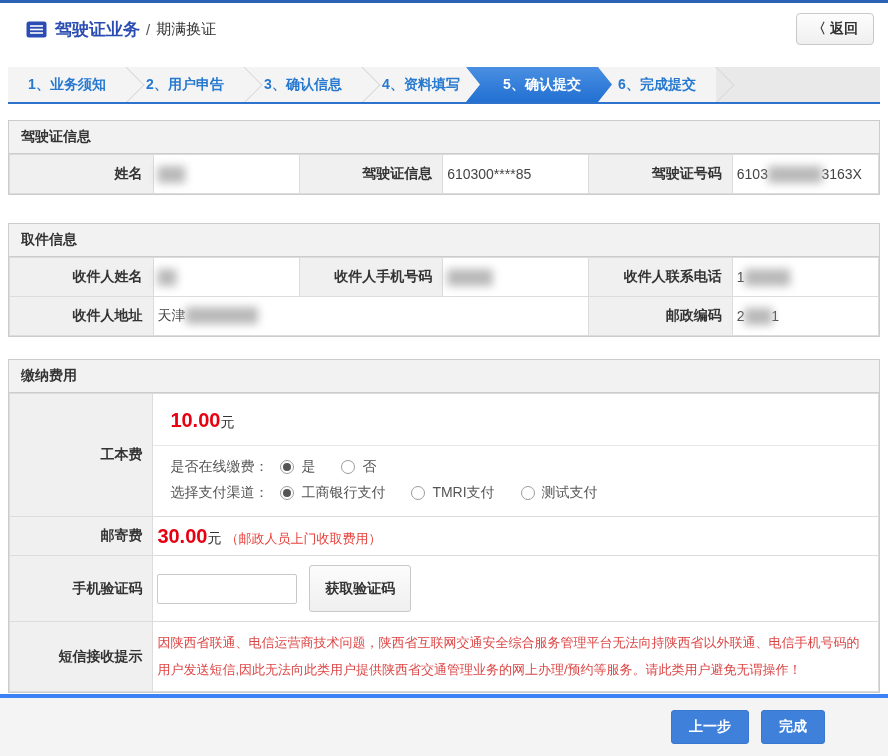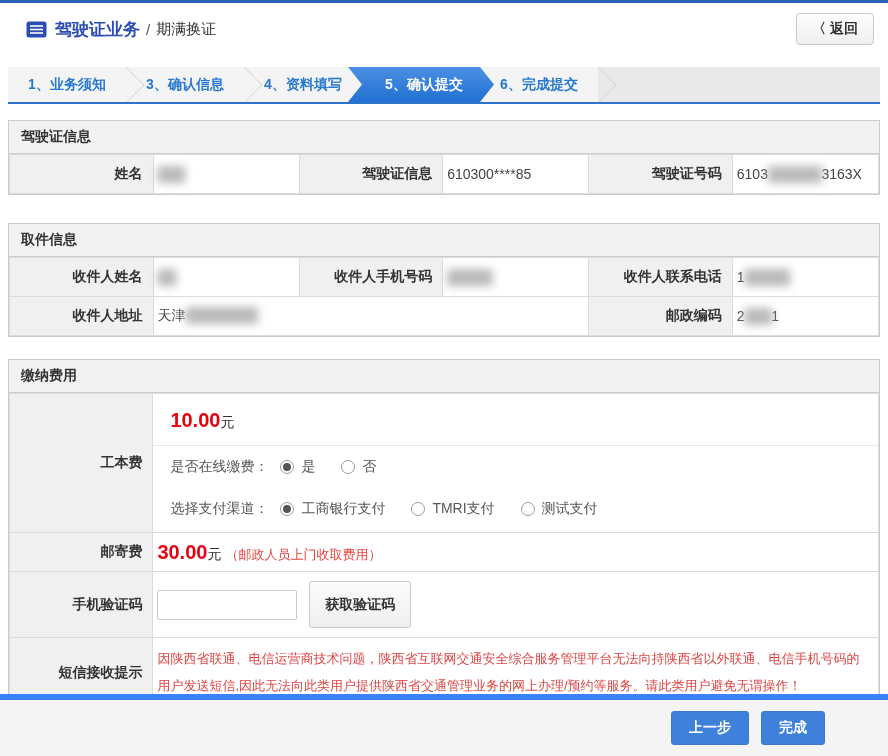--- a/index.html
+++ b/index.html
@@ -62,21 +62,21 @@
   
   .mask { filter:blur(4px); color:#b9b9b9; letter-spacing:-1px; user-select:none; }
   
   .fees-table td.lbl { width:16.5%; }
   .fee-cell { padding:0 !important; }
   .fee-amount-row { padding:15px 17px 13px 17px; }
   .fee-num { color:#e60012; font-size:20px; font-weight:bold; }
   .fee-unit { color:#333; font-size:14px; }
   .fee-note { color:#e8423c; font-size:13px; margin-left:4px; }
   .fee-options { border-top:1px solid #e8e8e8; padding:12px 17px 14px 17px; color:#555; }
-  .opt-line { display:flex; align-items:center; margin-top:24px; }
+  .opt-line { display:flex; align-items:center; margin-top:8px; }
   .opt-line:first-child { margin-top:0; }
   .opt-label { margin-right:12px; color:#555; }
   .radio-item { display:flex; align-items:center; margin-right:26px; cursor:pointer; color:#555; }
   .radio {
     width:14px; height:14px; border:1px solid #9c9c9c; border-radius:50%; background:#fff;
     display:inline-flex; align-items:center; justify-content:center; margin-right:7px; flex:0 0 auto;
   }
   .radio.checked::after { content:""; width:8px; height:8px; border-radius:50%; background:#555; }
   .captcha-cell { padding:9px 17px; }
   .captcha-input {
@@ -86,21 +86,21 @@
   .captcha-btn {
     margin-left:8px; height:47px; padding:0 15px; vertical-align:middle;
     background:linear-gradient(180deg,#fcfcfc,#efefef); border:1px solid #c9c9c9; border-radius:3px;
     font-size:14px; font-weight:bold; color:#333; cursor:pointer; font-family:inherit;
   }
   .sms-cell { padding:8px 15px; }
   .sms-text { color:#dd4545; font-size:13px; line-height:2.05; }
   
   .footer {
     position:absolute; left:0; bottom:0; width:100%; height:62px;
-    border-top:6px solid #3b82f6; background:#f4f4f4;
+    border-top:4px solid #3b82f6; background:#f4f4f4;
     display:flex; align-items:center; justify-content:flex-end; padding-right:63px; gap:12px;
   }
   .btn-blue {
     background:#3e80da; border:1px solid #3a78cf; border-radius:3px;
     color:#fff; font-size:14px; font-weight:bold; padding:7px 17px; cursor:pointer; font-family:inherit;
   }
 </style>
 </head>
 <body>
 
@@ -118,20 +118,23 @@
   <span class="page-subtitle">期满换证</span>
   <span class="spacer"></span>
   <button class="back-btn"><span class="chev">〈</span><span>返回</span></button>
 </div>
 
 <div class="stepnav">
   <div class="step">
       <span>1、业务须知</span>
     </div>
   <div class="step">
+      <span>2、用户申告</span>
+    </div>
+  <div class="step">
       <span>3、确认信息</span>
     </div>
   <div class="step">
       <span>4、资料填写</span>
     </div>
   <div class="step active">
       <span>5、确认提交</span>
     </div>
   <div class="step">
       <span>6、完成提交</span>

